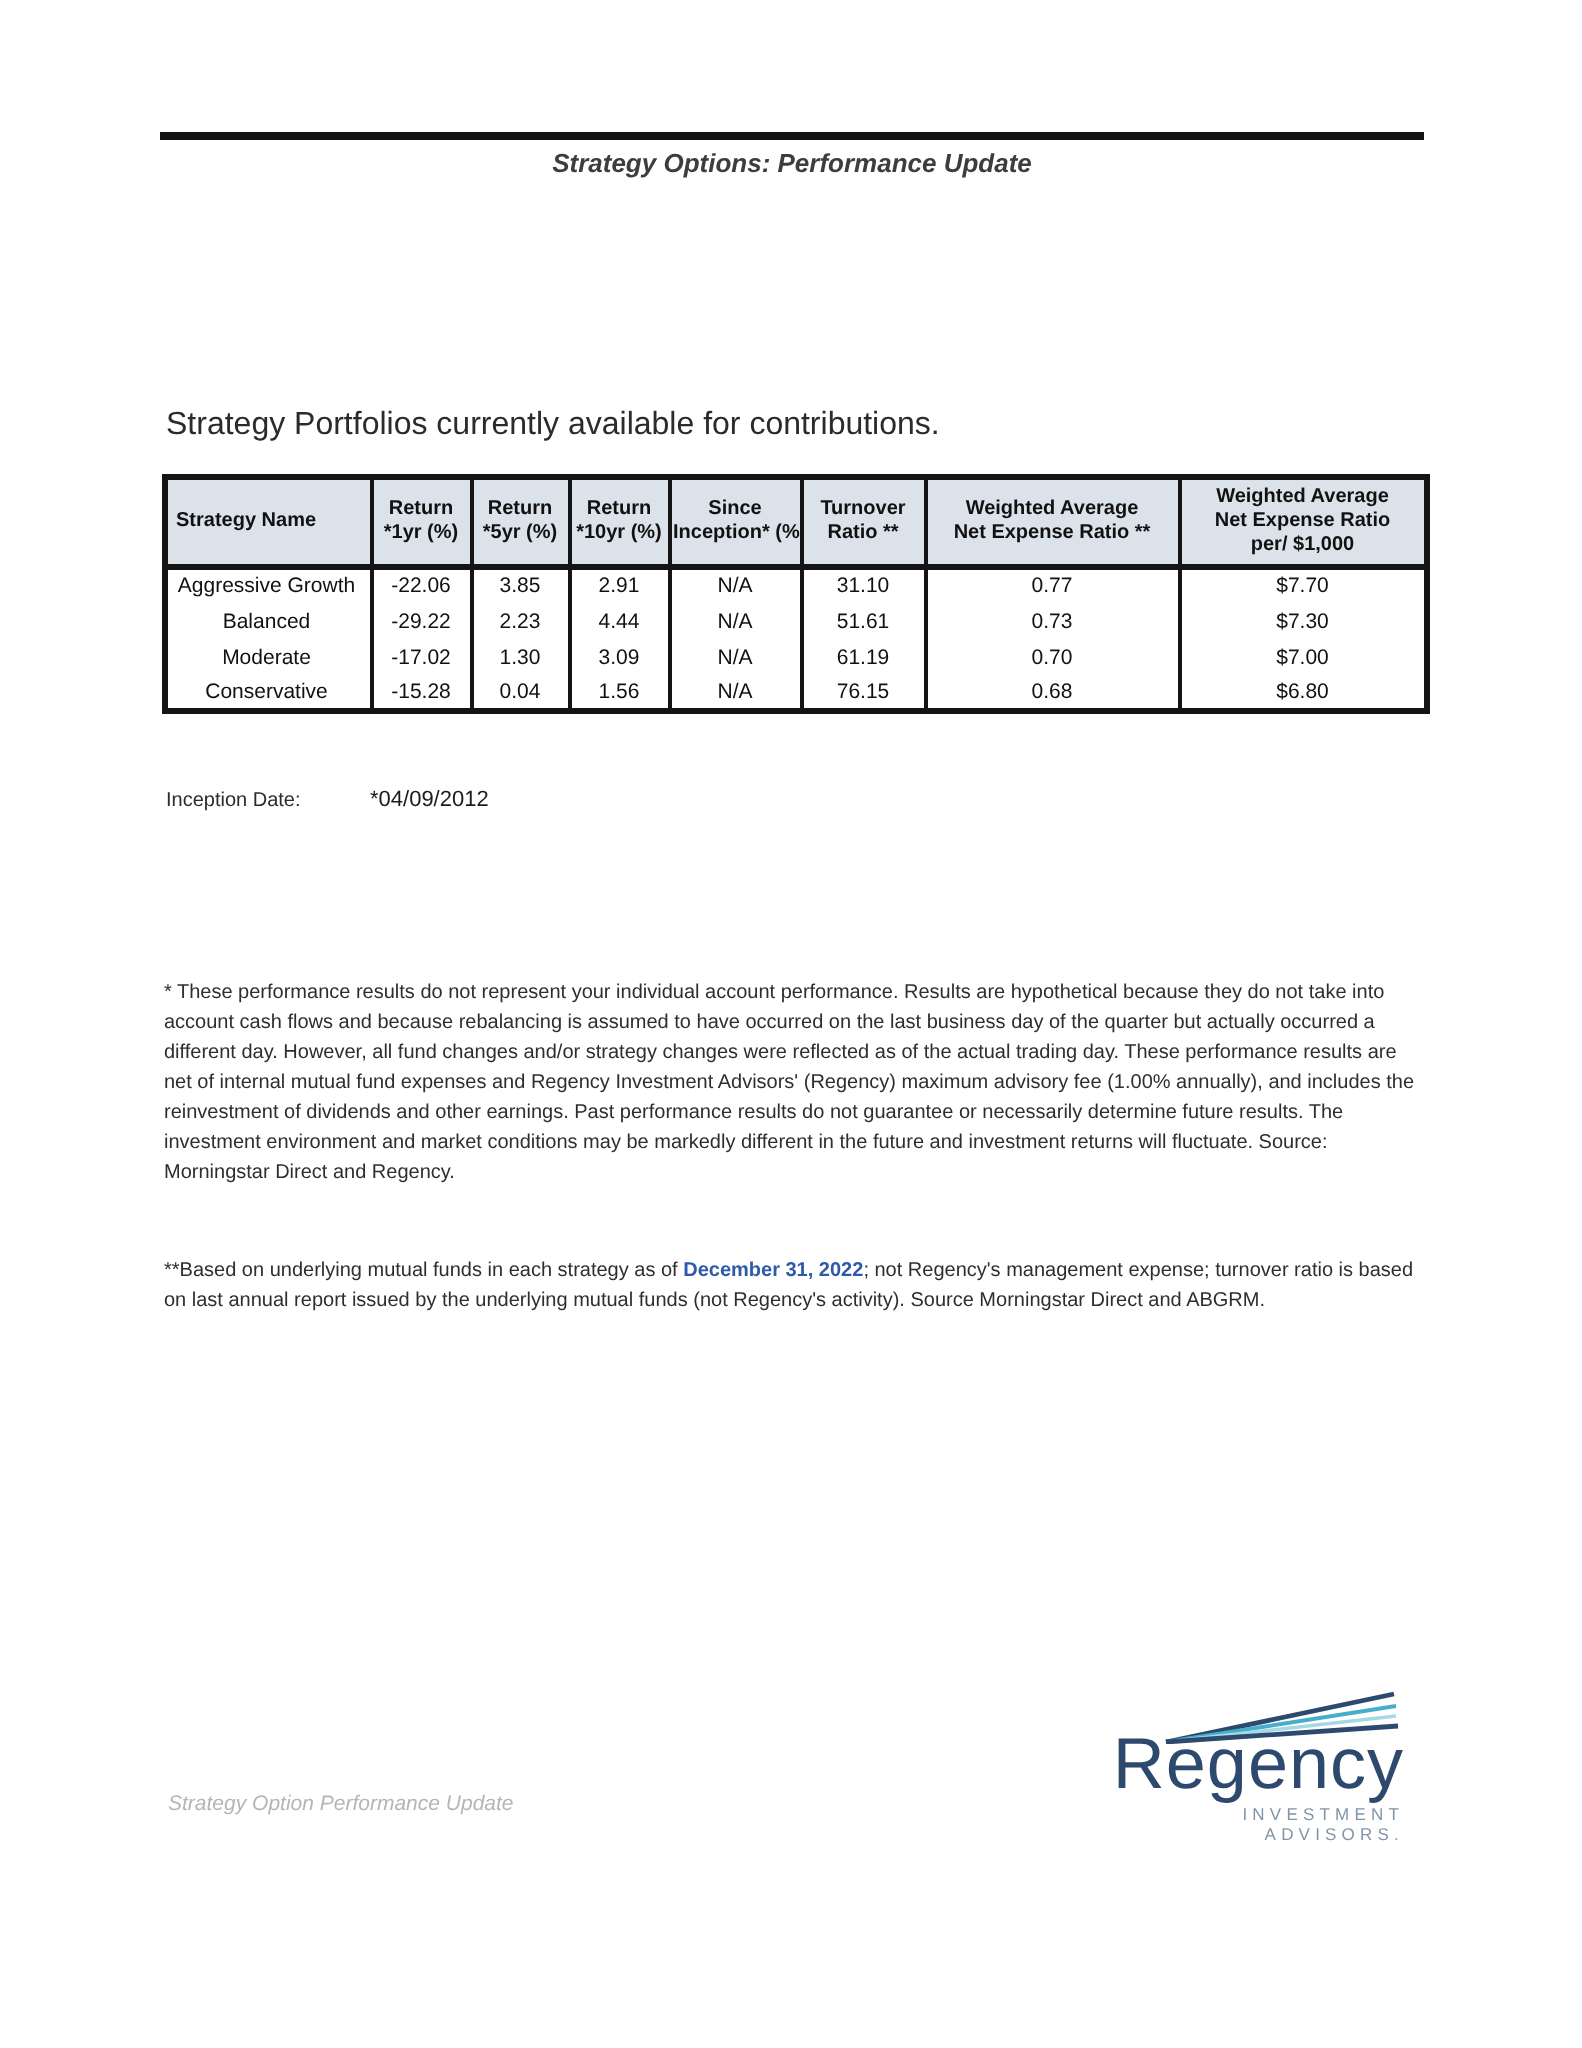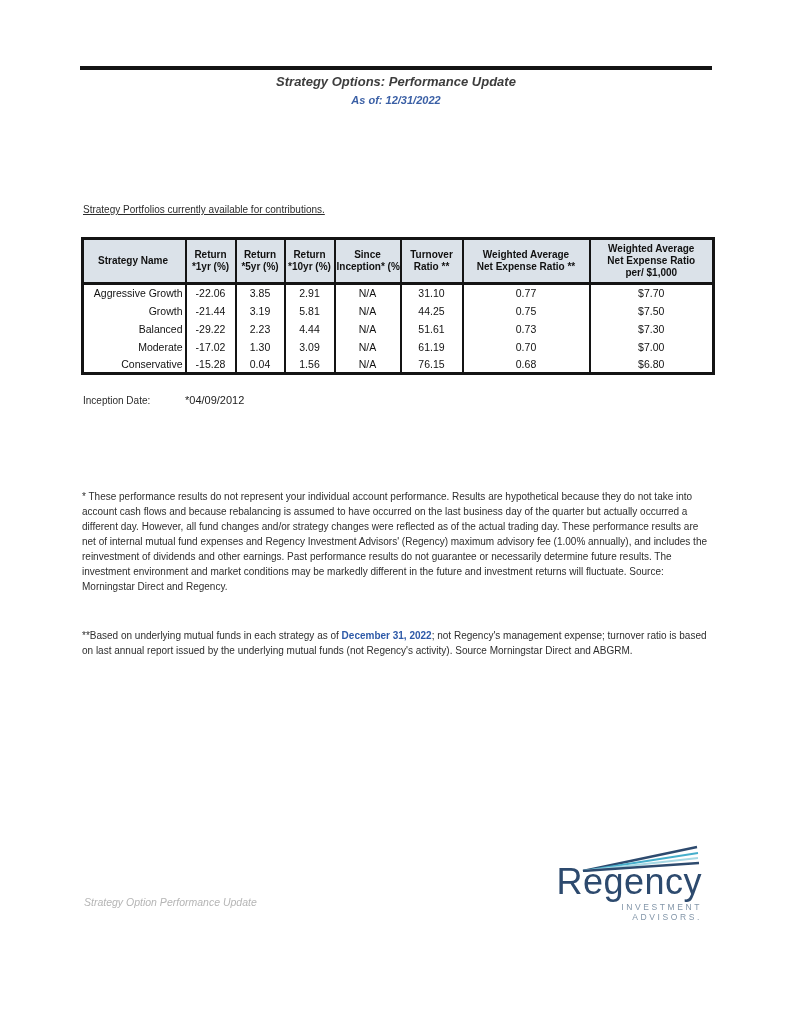--- a/index.html
+++ b/index.html
@@ -43,23 +43,22 @@
     font-size: 11px;
     font-style: italic;
     font-weight: bold;
     color: #3a5fa5;
   }
 
   
   .intro-line {
     position: absolute;
     top: 204px; left: 83px;
-    font-size: 10px;
+    font-size: 16px;
     color: #2b2b2b;
-    text-decoration: underline;
   }
 
   
   .perf-table-wrap { position: absolute; top: 237px; left: 81px; width: 631px; }
   table.perf {
     border-collapse: collapse;
     width: 100%;
     border: 3px solid #141414;
     table-layout: fixed;
   }
@@ -74,30 +73,30 @@
   table.perf thead th {
     background: #dbe2e9;
     font-weight: bold;
     text-align: center;
     vertical-align: middle;
     border-bottom: 3px solid #141414;
     height: 45px;
     line-height: 12px;
     padding: 2px 1px;
   }
-  table.perf thead th.col-name { text-align: left; padding-left: 14px; }
+  table.perf thead th.col-name { text-align: left; padding-left: 4px; }
   table.perf thead th span { display: block; }
   table.perf tbody td {
     height: 18px;
     text-align: center;
     font-size: 10.5px;
     vertical-align: middle;
     padding: 0 2px;
   }
-  table.perf tbody td.left { text-align: right; padding-left: 0; }
+  table.perf tbody td.left { text-align: center; padding-left: 0; }
 
   
   .inception-row { position: absolute; top: 394px; left: 83px; font-size: 10px; color: #2b2b2b; }
   .inception-row .lbl { display: inline-block; width: 102px; }
   .inception-row .val { font-size: 11px; color: #1c1c1c; }
 
   
   .para {
     position: absolute;
     left: 82px;
@@ -144,21 +143,20 @@
   }
 </style>
 </head>
 <body>
 
 <div class="page">
 
   <div class="header-block">
     <div class="title-rule"></div>
     <div class="doc-subtitle">Strategy Options: Performance Update</div>
-    <div class="doc-asof">As of: 12/31/2022</div>
   </div>
 
   <div class="intro-line">Strategy Portfolios currently available for contributions.</div>
 
   <div class="perf-table-wrap">
     <table class="perf">
       <colgroup>
         <col style="width:103px">
           <col style="width:50px">
           <col style="width:49px">
@@ -209,30 +207,20 @@
           <td class="left">Aggressive Growth</td>
           <td>-22.06</td>
           <td>3.85</td>
           <td>2.91</td>
           <td>N/A</td>
           <td>31.10</td>
           <td>0.77</td>
           <td>$7.70</td>
         </tr>
         <tr>
-          <td class="left">Growth</td>
-          <td>-21.44</td>
-          <td>3.19</td>
-          <td>5.81</td>
-          <td>N/A</td>
-          <td>44.25</td>
-          <td>0.75</td>
-          <td>$7.50</td>
-        </tr>
-        <tr>
           <td class="left">Balanced</td>
           <td>-29.22</td>
           <td>2.23</td>
           <td>4.44</td>
           <td>N/A</td>
           <td>51.61</td>
           <td>0.73</td>
           <td>$7.30</td>
         </tr>
         <tr>

